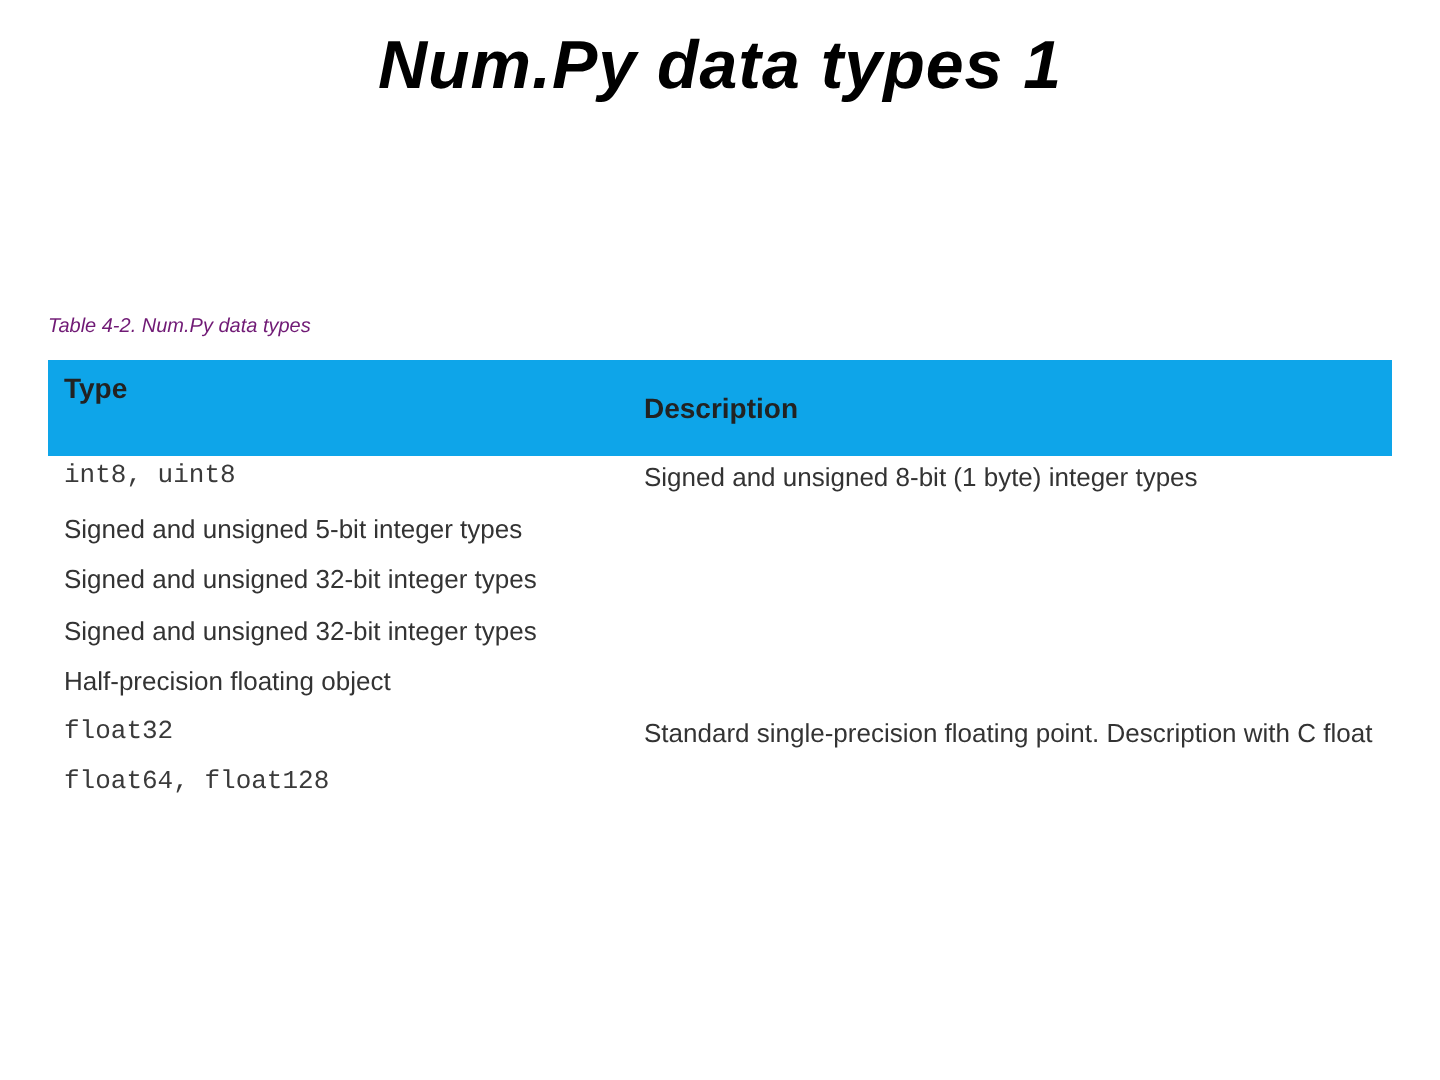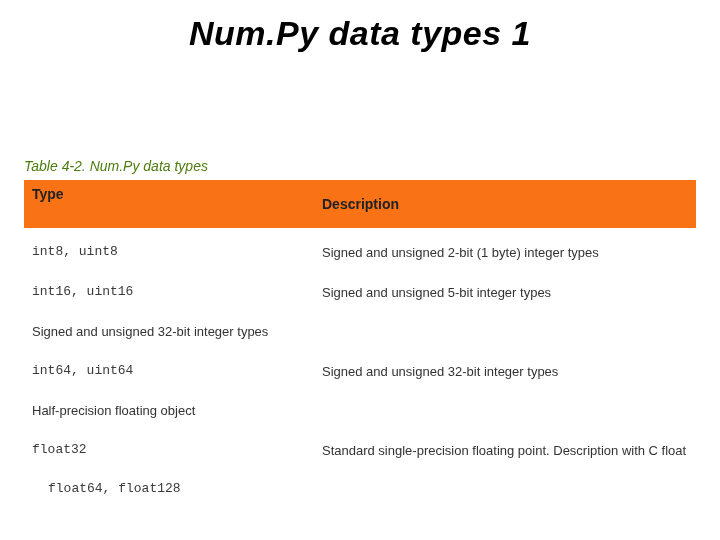--- a/index.html
+++ b/index.html
@@ -27,99 +27,97 @@
     font-size: 34px;
     font-weight: 700;
     font-style: italic;
     letter-spacing: 0.5px;
     color: #000;
   }
   .caption {
     position: absolute;
     top: 158px;
     left: 24px;
-    font-size: 14px;
+    font-size: 10px;
     font-style: italic;
-    color: #4d7c0f;
+    color: #701a75;
   }
   .tbl {
     position: absolute;
     top: 180px;
     left: 24px;
     width: 672px;
   }
   .hdr {
     display: flex;
-    background: #f97316;
+    background: #0ea5e9;
     font-weight: 700;
     font-size: 14px;
     color: #222;
   }
   .hdr .col-type {
     width: 290px;
     padding: 6px 8px;
     box-sizing: border-box;
   }
   .hdr .col-desc {
     flex: 1;
     padding: 16px 8px;
     box-sizing: border-box;
   }
   .row {
     display: flex;
     font-size: 13px;
     color: #333;
-    padding: 16px 0 6px 0;
+    padding: 2px 0 6px 0;
   }
   .row .col-type {
     width: 290px;
     padding: 0 8px;
     box-sizing: border-box;
     font-family: "Consolas", "Menlo", "Courier New", monospace;
     font-size: 13px;
     color: #3a3a3a;
     white-space: pre;
   }
   .row .col-desc {
     flex: 1;
     padding: 0 8px;
     box-sizing: border-box;
     line-height: 1.35;
   }
-  .row.tall { padding-bottom: 8px; margin-left: 16px; }
+  .row.tall { padding-bottom: 8px; }
 </style>
 </head>
 <body>
 
 <div class="slide">
 
   <div class="title">Num.Py data types 1</div>
 
   <div class="caption">Table 4-2. Num.Py data types</div>
 
   <div class="tbl">
 
     <div class="hdr">
       <div class="col-type">Type</div>
       <div class="col-desc">Description</div>
     </div>
 
     <div class="row">
       <div class="col-type">int8, uint8</div>
-      <div class="col-desc">Signed and unsigned 2-bit (1 byte) integer types</div>
+      <div class="col-desc">Signed and unsigned 8-bit (1 byte) integer types</div>
     </div>
     <div class="row">
-      <div class="col-type">int16, uint16</div>
       <div class="col-desc">Signed and unsigned 5-bit integer types</div>
     </div>
     <div class="row">
       <div class="col-desc">Signed and unsigned 32-bit integer types</div>
     </div>
     <div class="row">
-      <div class="col-type">int64, uint64</div>
       <div class="col-desc">Signed and unsigned 32-bit integer types</div>
     </div>
     <div class="row">
       <div class="col-desc">Half-precision floating object</div>
     </div>
     <div class="row">
       <div class="col-type">float32</div>
       <div class="col-desc">Standard single-precision floating point. Description with C float</div>
     </div>
     <div class="row tall">

